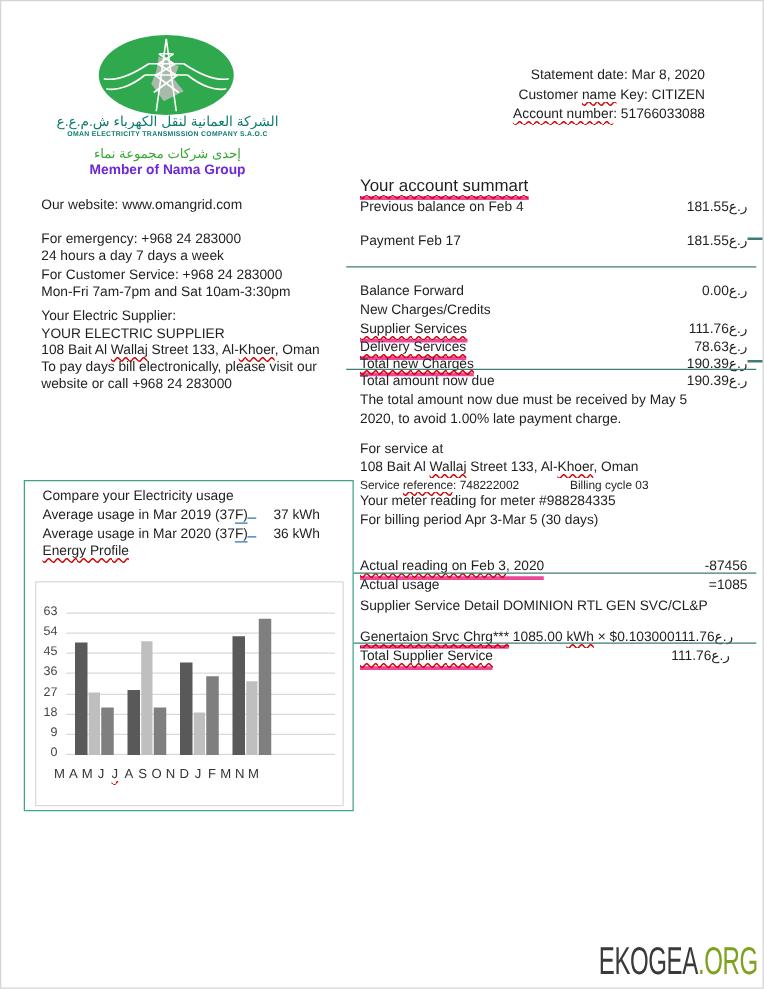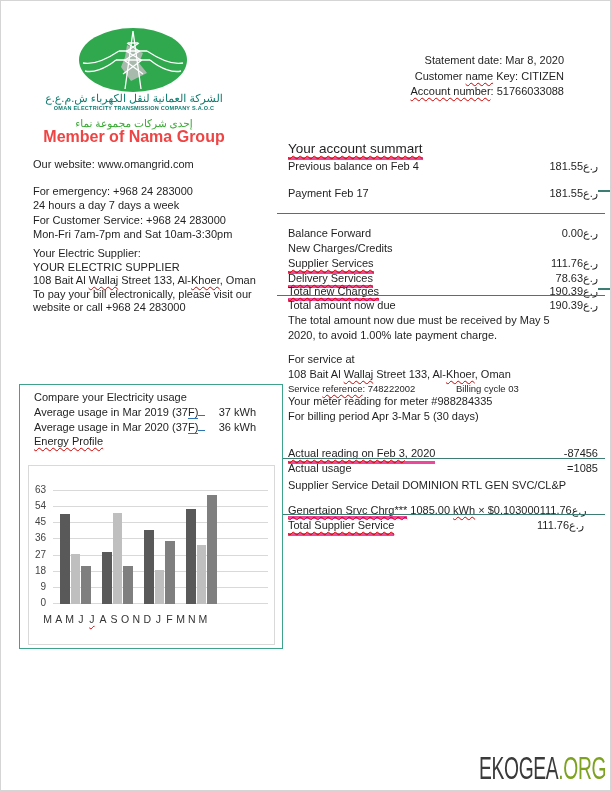--- a/index.html
+++ b/index.html
@@ -11,21 +11,21 @@
   .wavy { text-decoration:underline wavy #d00000; text-decoration-thickness:1px;
           text-underline-offset:2px; text-decoration-skip-ink:none; }
   .bu   { border-bottom:3px solid #ec4899; padding-bottom:0.5px; }
   .abs  { position:absolute; }
 
   
   #logo-text { position:absolute; left:40px; top:91px; width:186px; text-align:center; }
   .logo-ar1 { font-size:11px; color:#0e7c70; direction:rtl; line-height:12px; }
   .logo-en  { font-size:5.5px; font-weight:bold; color:#0e7c70; letter-spacing:.25px; line-height:9px; }
   .logo-ar2 { font-size:10.5px; color:#3aaa35; direction:rtl; line-height:13px; margin-top:4px; }
-  .logo-mem { font-size:16px; font-weight:bold; color:#ef4444; line-height:13px; }
+  .logo-mem { font-size:11px; font-weight:bold; color:#6d28d9; line-height:13px; }
 
   
   #cust { position:absolute; left:300px; top:52px; width:263px; text-align:right; line-height:15.5px; }
 
   
   .lline { position:absolute; left:32px; white-space:nowrap; line-height:13px; }
 
   
   .r { position:absolute; left:287px; width:310px; display:flex;
        justify-content:space-between; line-height:13px; white-space:nowrap; }
@@ -91,21 +91,21 @@
   </div>
 
   <div class="lline" style="top:157px">Our website: www.omangrid.com</div>
   <div class="lline" style="top:184px">For emergency: +968 24 283000</div>
   <div class="lline" style="top:198px">24 hours a day 7 days a week</div>
   <div class="lline" style="top:212.5px">For Customer Service: +968 24 283000</div>
   <div class="lline" style="top:227px">Mon-Fri 7am-7pm and Sat 10am-3:30pm</div>
   <div class="lline" style="top:246px">Your Electric Supplier:</div>
   <div class="lline" style="top:259.5px">YOUR ELECTRIC SUPPLIER</div>
   <div class="lline" style="top:273px"><span>108 Bait Al </span><span class="wavy">Wallaj</span><span> Street 133, Al-</span><span class="wavy">Khoer</span><span>, Oman</span></div>
-  <div class="lline" style="top:286.5px">To pay your bill electronically, please visit our</div>
+  <div class="lline" style="top:286.5px">To pay days bill electronically, please visit our</div>
   <div class="lline" style="top:300px">website or call +968 24 283000</div>
 
   <div id="summary-title">
     <span class="bu"><span class="wavy">Your account summart</span></span>
   </div>
 
   <div class="r" style="top:159px">
     <span>Previous balance on Feb 4</span>
     <span class="amt"><span>181.55</span><span>ر.ع</span></span>
   </div>

